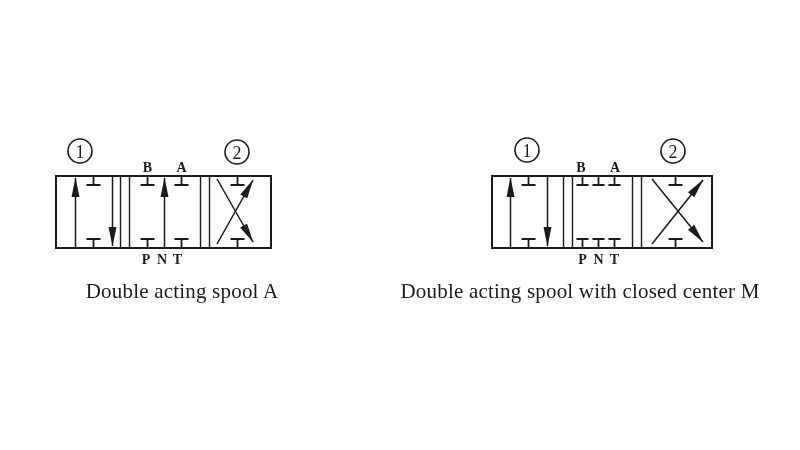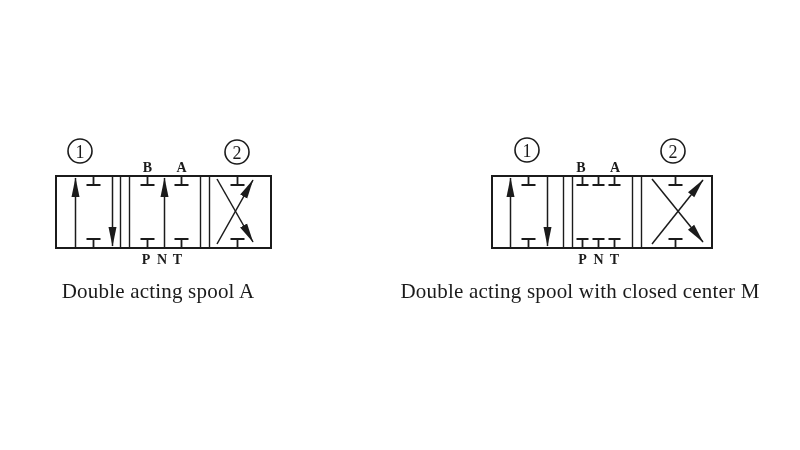--- a/index.html
+++ b/index.html
@@ -77,21 +77,21 @@
       <text x="187" y="26.5" text-anchor="middle" class="pos-num">2</text>
     </g>
 
     <text x="97.5" y="40" text-anchor="middle" class="port-label">B</text>
     <text x="131.5" y="40" text-anchor="middle" class="port-label">A</text>
     <text x="96" y="132" text-anchor="middle" class="port-label">P</text>
     <text x="112" y="132" text-anchor="middle" class="port-label">N</text>
     <text x="127.5" y="132" text-anchor="middle" class="port-label">T</text>
   </svg>
 
-  <div class="caption" style="left:42px; top:279px; width:232px;">Double acting spool A</div>
+  <div class="caption" style="left:66px; top:279px; width:232px;">Double acting spool A</div>
 
   <svg class="valve-svg" style="left:485px; top:132px;" width="240" height="145" viewBox="0 0 240 145">
     <defs>
       <marker id="ah-r" markerUnits="userSpaceOnUse" markerWidth="22" markerHeight="11" refX="19" refY="5" orient="auto">
         <path d="M0,1 L19.5,5 L0,9 Z" fill="#1b1b1b"></path>
       </marker>
     </defs>
 
     <rect x="7" y="44" width="220" height="72" fill="none" stroke="#1b1b1b" stroke-width="2"></rect>
     <g stroke="#1b1b1b" stroke-width="1.4">

